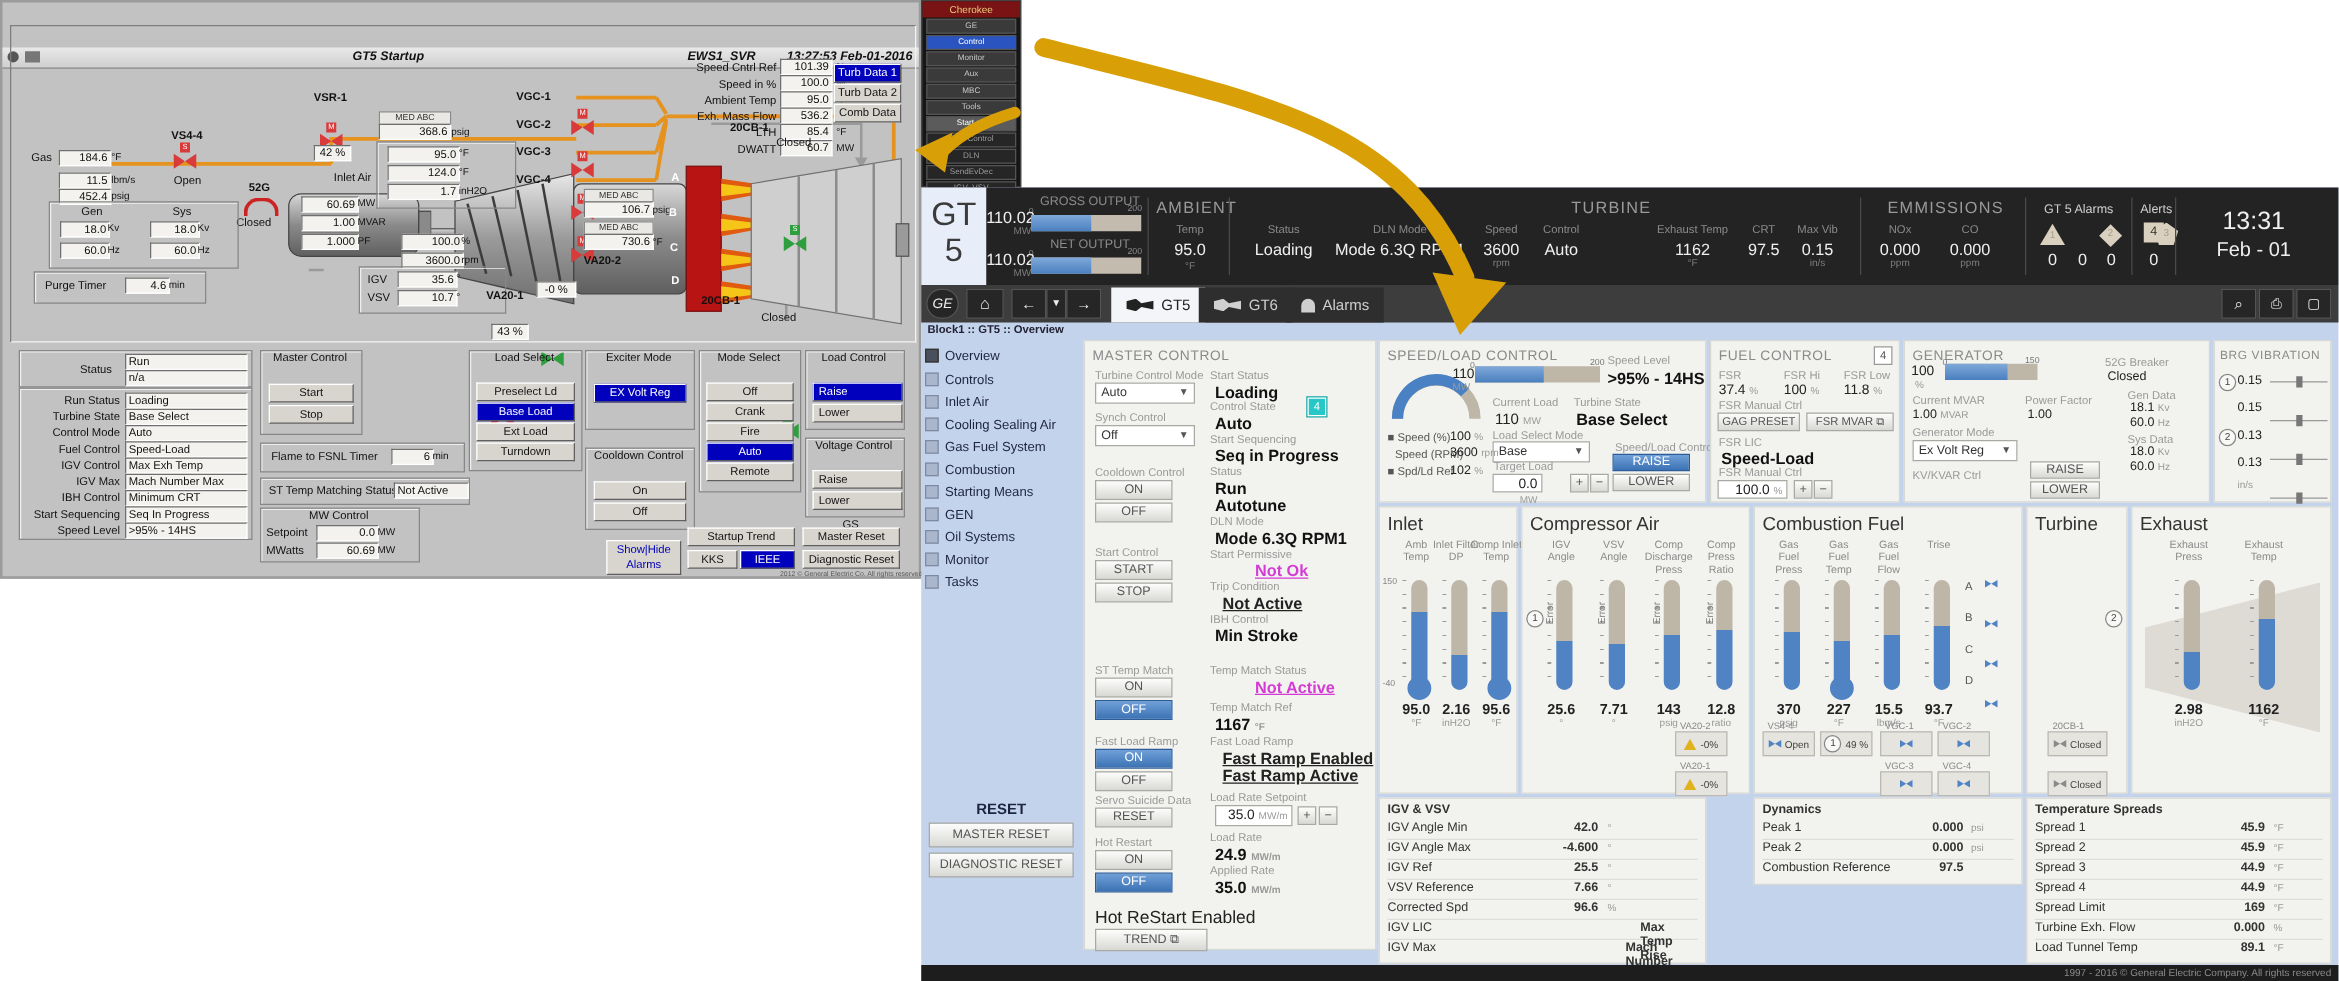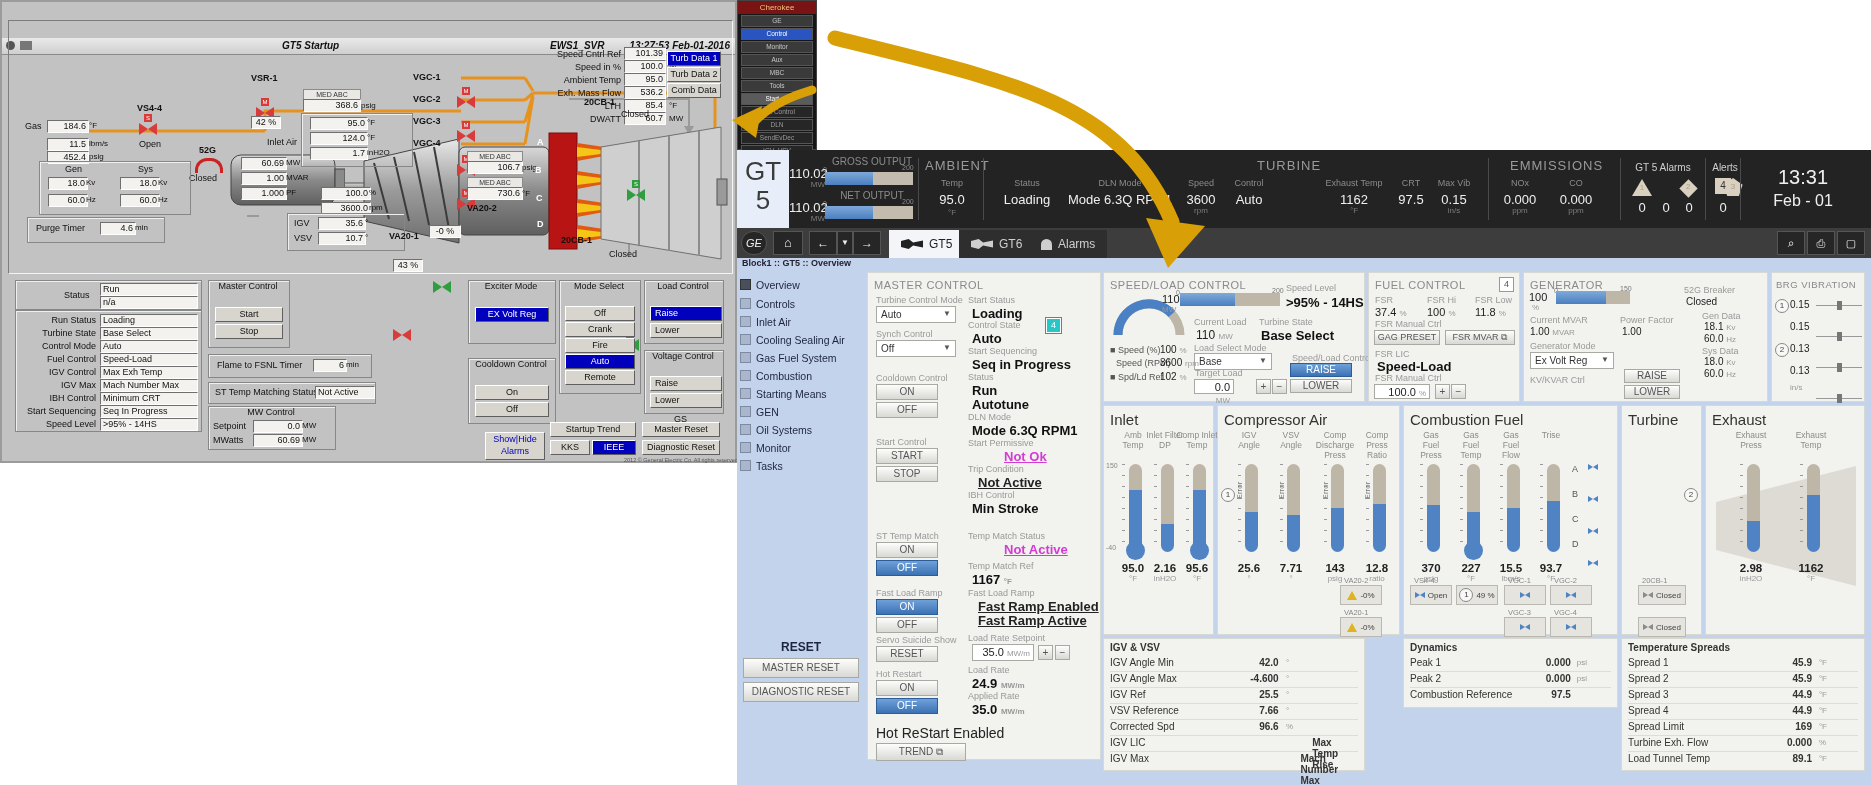--- a/index.html
+++ b/index.html
@@ -391,20 +391,27 @@
       <span class="w1lbl" style="right:105px;top:108px">Speed Level</span>
         <span class="vbox abs" style="left:84px;top:107px;width:92px;text-align:left">&gt;95% - 14HS</span>
     </div>
 
     <div class="w1group" style="left:206px;top:278px;width:80px;height:66px">
       <div class="gtitle" style="width:78px;height:22px;line-height:11px">Master Control</div>
       <div class="w1btn abs" style="left:6px;top:26px;width:66px">Start</div>
       <div class="w1btn abs" style="left:6px;top:43px;width:66px">Stop</div>
     </div>
 
+    <div class="w1group" style="left:373px;top:278px;width:89px;height:95px">
+      <div class="gtitle" style="width:87px;height:22px;line-height:11px">Load Select</div>
+      <div class="w1btn abs" style="left:5px;top:25px;width:77px">Preselect Ld</div>
+      <div class="w1btn sel abs" style="left:5px;top:41px;width:77px">Base Load</div>
+      <div class="w1btn abs" style="left:5px;top:57px;width:77px">Ext Load</div>
+      <div class="w1btn abs" style="left:5px;top:73px;width:77px">Turndown</div>
+    </div>
 
     <div class="w1group" style="left:466px;top:278px;width:86px;height:62px">
       <div class="gtitle" style="width:84px;height:22px;line-height:11px">Exciter Mode</div>
       <div class="w1btn sel abs" style="left:6px;top:26px;width:72px">EX Volt Reg</div>
     </div>
     <div class="w1group" style="left:466px;top:356px;width:86px;height:64px">
       <div class="gtitle" style="width:84px;height:22px;line-height:11px">Cooldown Control</div>
       <div class="w1btn abs" style="left:6px;top:26px;width:72px">On</div>
       <div class="w1btn abs" style="left:6px;top:43px;width:72px">Off</div>
     </div>
@@ -666,21 +673,21 @@
       <div class="sl" style="left:100px;top:288px">Temp Match Ref</div>
       <div class="svb" style="left:104px;top:299px"><span>1167</span> <span class="un">°F</span></div>
 
       <div class="sl" style="left:8px;top:315px">Fast Load Ramp</div>
       <div class="gbtn blue" style="left:8px;top:326px;width:62px;height:16px;line-height:14px">ON</div>
       <div class="gbtn" style="left:8px;top:344px;width:62px;height:16px;line-height:14px">OFF</div>
       <div class="sl" style="left:100px;top:315px">Fast Load Ramp</div>
       <div class="svb ulink" style="left:110px;top:326px">Fast Ramp Enabled</div>
       <div class="svb ulink" style="left:110px;top:340px">Fast Ramp Active</div>
 
-      <div class="sl" style="left:8px;top:362px">Servo Suicide Show</div>
+      <div class="sl" style="left:8px;top:362px">Servo Suicide Data</div>
       <div class="gbtn" style="left:8px;top:373px;width:62px;height:16px;line-height:14px">RESET</div>
       <div class="sl" style="left:100px;top:360px">Load Rate Setpoint</div>
       <div class="inp" style="left:104px;top:371px;width:62px;height:17px"><span>35.0</span> <span class="un">MW/m</span></div>
       <div class="step" style="left:170px;top:372px">+</div>
       <div class="step" style="left:187px;top:372px">−</div>
 
       <div class="sl" style="left:8px;top:396px">Hot Restart</div>
       <div class="gbtn" style="left:8px;top:407px;width:62px;height:16px;line-height:14px">ON</div>
       <div class="gbtn blue" style="left:8px;top:425px;width:62px;height:16px;line-height:14px">OFF</div>
       <div class="sl" style="left:100px;top:392px">Load Rate</div>
@@ -1140,20 +1147,21 @@
           <span class="tv" style="left:80%">0.000</span>
           <span class="tu" style="left:83%">%</span>
         </div>
       <div class="trow" style="top:111px;border-bottom:none">
           <span class="tl">Load Tunnel Temp</span>
           <span class="tv" style="left:80%">89.1</span>
           <span class="tu" style="left:83%">°F</span>
         </div>
     </div>
 
+    <div id="w2footer">1997 - 2016 © General Electric Company. All rights reserved</div>
   </div>
 
   <svg class="abs" style="left:0;top:0;pointer-events:none;z-index:60" width="1871" height="785">
     <path d="M835 38 C1010 82 1120 100 1172 222" fill="none" stroke="#d89f06" stroke-width="15" stroke-linecap="round"></path>
     <polygon points="1146 218 1205 226 1168 268" fill="#d89f06"></polygon>
     <path d="M812 90 C785 98 768 108 756 120" fill="none" stroke="#d89f06" stroke-width="9" stroke-linecap="round"></path>
     <polygon points="762 106 756 138 732 120" fill="#d89f06"></polygon>
   </svg>
 </div>
 

